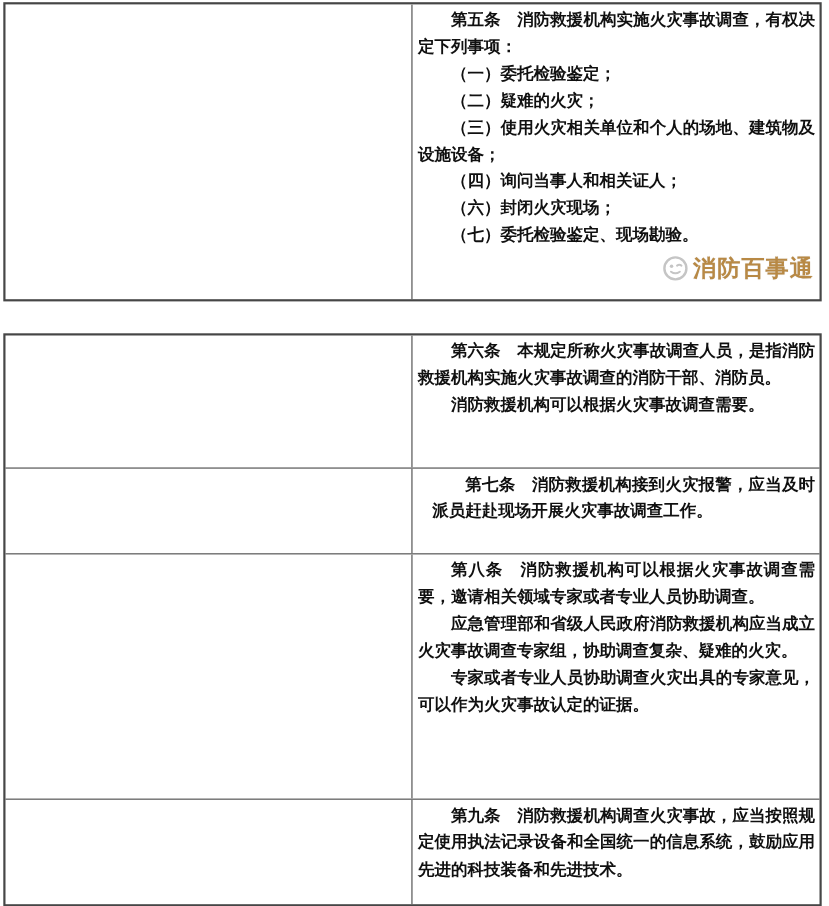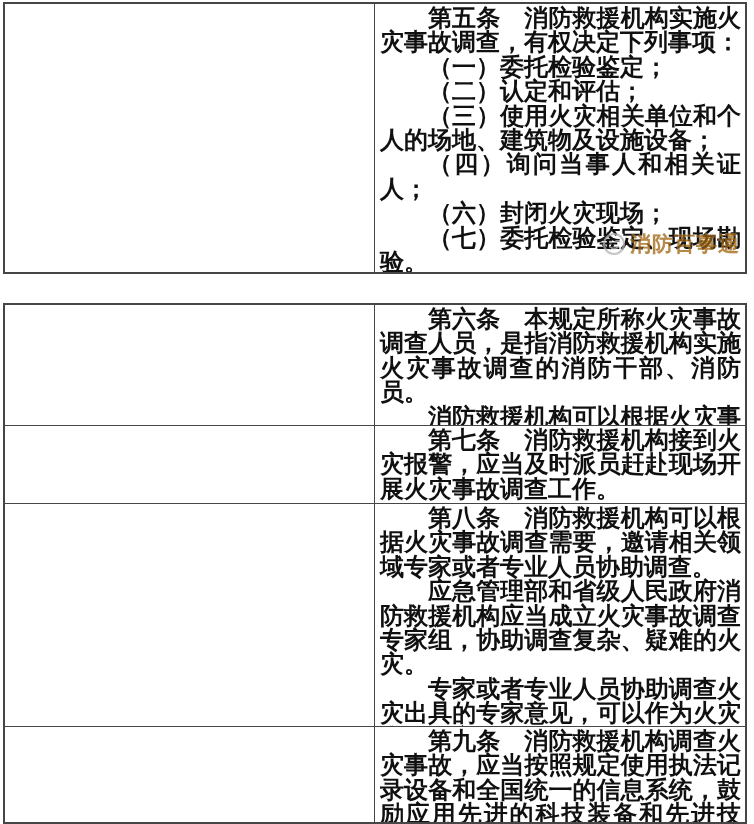--- a/index.html
+++ b/index.html
@@ -46,32 +46,32 @@
     border-right: 1px solid #464646;
   }
   .cell-right {
     flex: 1;
     padding: 2px 4px 0 5px;
     overflow: hidden;
   }
 
   .para {
     margin: 0;
-    font-size: 24px;
+    font-size: 15px;
     line-height: 24.4px;
     font-weight: 700;
     color: #101010;
     text-indent: 2em;
     text-align: justify;
     letter-spacing: 0;
   }
 
   
   .r-art6 { height: 120px; }
-  .r-art7 { height: 78px;  }
+  .r-art7 { height: 78px; gap: 13px;  }
   .r-art8 { height: 223px; }
   .r-art9 { flex: 1; }
 
   .watermark {
     position: absolute;
     left: 601px;
     top: 230px;
     display: flex;
     align-items: center;
     gap: 3px;
@@ -93,21 +93,21 @@
 <body>
 
 <div class="page">
 
   <div class="tbl" id="table-top">
     <div class="row" style="flex:1">
       <div class="cell-left"></div>
       <div class="cell-right">
           <p class="para">第五条　消防救援机构实施火灾事故调查，有权决定下列事项：</p>
           <p class="para">（一）委托检验鉴定；</p>
-          <p class="para">（二）认定和评估；</p>
+          <p class="para">（二）疑难的火灾；</p>
           <p class="para">（三）使用火灾相关单位和个人的场地、建筑物及设施设备；</p>
           <p class="para">（四）询问当事人和相关证人；</p>
           <p class="para">（六）封闭火灾现场；</p>
           <p class="para">（七）委托检验鉴定、现场勘验。</p>
         </div>
     </div>
   </div>
 
   <div class="tbl" id="table-bottom">
     <div class="row r-art6">

